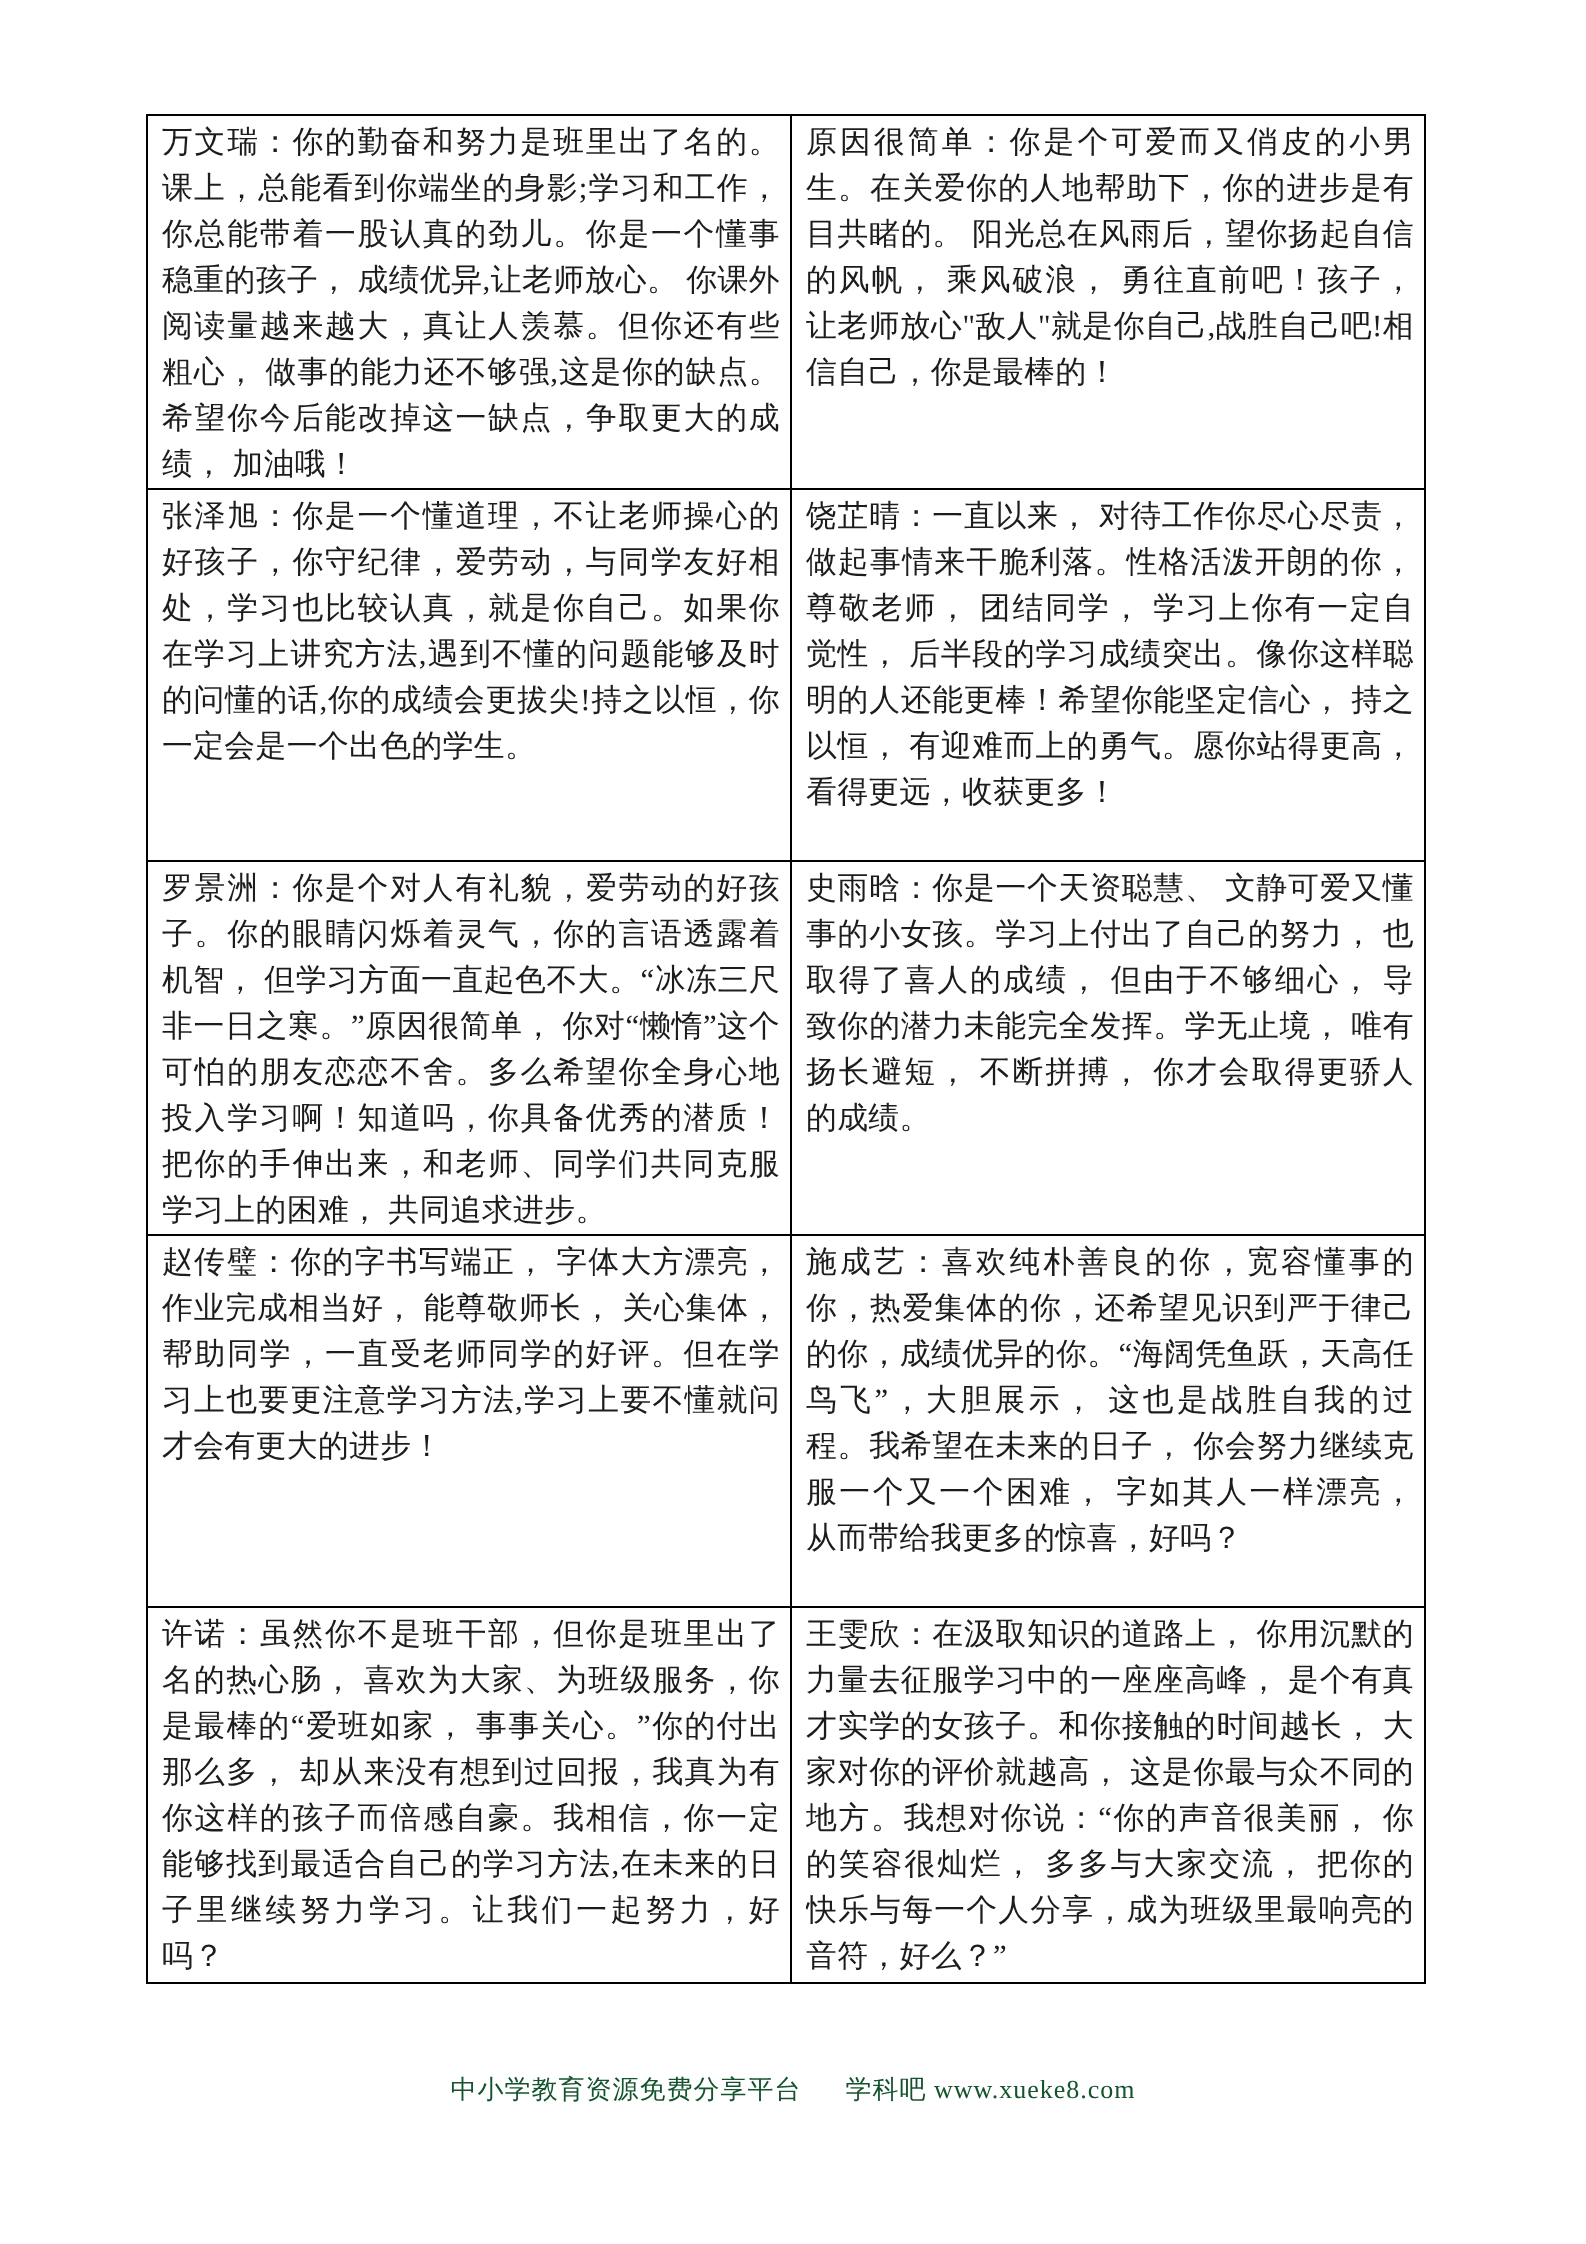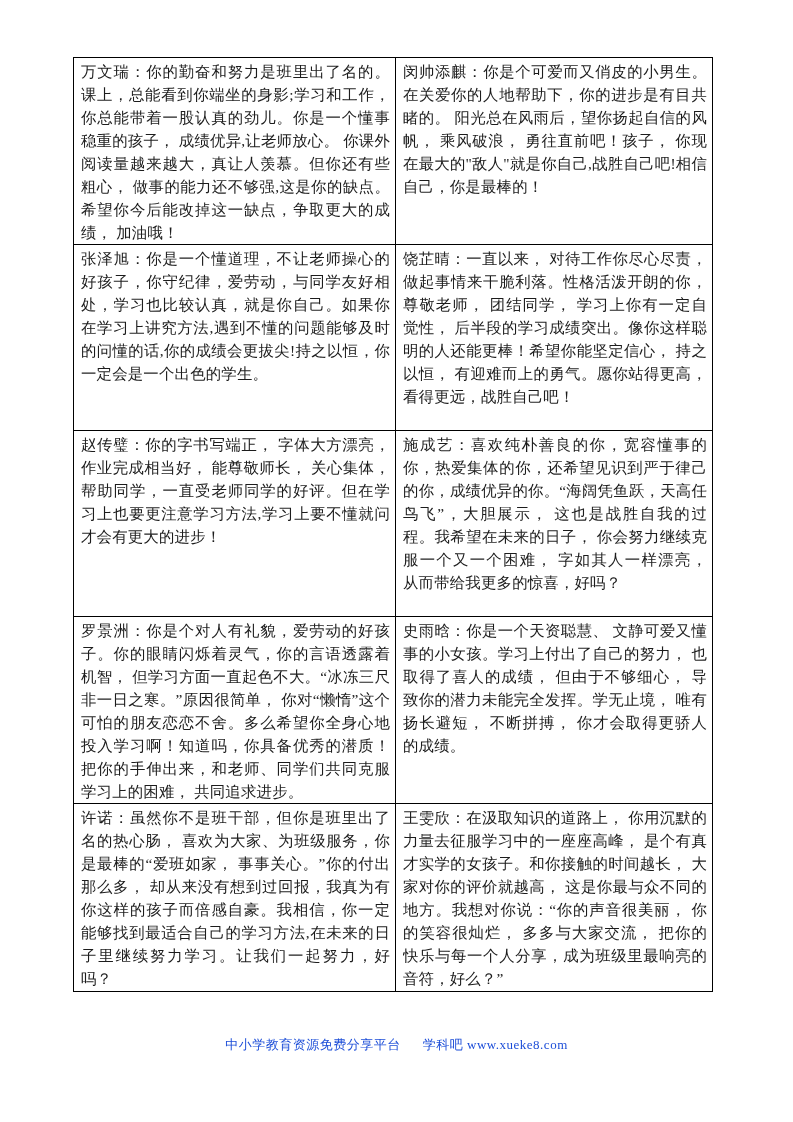--- a/index.html
+++ b/index.html
@@ -43,66 +43,66 @@
   }
   .student-name { color: #1c1c1c; }
   .page-footer {
     position: absolute;
     top: 1036px;
     left: 0;
     width: 100%;
     text-align: center;
     font-size: 13px;
     line-height: 18px;
-    color: #1d4ed8;
+    color: #14532d;
     letter-spacing: 0.5px;
   }
   .page-footer .footer-site { margin-left: 22px; }
 </style>
 </head>
 <body>
 
 <div class="page">
 
   <table class="comments-table">
     <colgroup>
         <col class="c-left">
         <col class="c-right">
       </colgroup>
     <tbody>
       <tr>
         <td>
           <p class="comment"><span class="student-name">万文瑞：</span><span>你的勤奋和努力是班里出了名的。课上，总能看到你端坐的身影;学习和工作，你总能带着一股认真的劲儿。你是一个懂事稳重的孩子， 成绩优异,让老师放心。 你课外阅读量越来越大，真让人羡慕。但你还有些粗心， 做事的能力还不够强,这是你的缺点。希望你今后能改掉这一缺点，争取更大的成绩， 加油哦！</span></p>
         </td>
         <td>
-          <p class="comment"><span class="student-name">闵帅添麒：</span><span>你是个可爱而又俏皮的小男生。在关爱你的人地帮助下，你的进步是有目共睹的。 阳光总在风雨后，望你扬起自信的风帆， 乘风破浪， 勇往直前吧！孩子， 你现在最大的"敌人"就是你自己,战胜自己吧!相信自己，你是最棒的！</span></p>
+          <p class="comment"><span class="student-name">原因很简单：</span><span>你是个可爱而又俏皮的小男生。在关爱你的人地帮助下，你的进步是有目共睹的。 阳光总在风雨后，望你扬起自信的风帆， 乘风破浪， 勇往直前吧！孩子， 让老师放心"敌人"就是你自己,战胜自己吧!相信自己，你是最棒的！</span></p>
         </td>
       </tr>
       <tr>
         <td>
           <p class="comment"><span class="student-name">张泽旭：</span><span>你是一个懂道理，不让老师操心的好孩子，你守纪律，爱劳动，与同学友好相处，学习也比较认真，就是你自己。如果你在学习上讲究方法,遇到不懂的问题能够及时的问懂的话,你的成绩会更拔尖!持之以恒，你一定会是一个出色的学生。</span></p>
         </td>
         <td>
-          <p class="comment"><span class="student-name">饶芷晴：</span><span>一直以来， 对待工作你尽心尽责，做起事情来干脆利落。性格活泼开朗的你，尊敬老师， 团结同学， 学习上你有一定自觉性， 后半段的学习成绩突出。像你这样聪明的人还能更棒！希望你能坚定信心， 持之以恒， 有迎难而上的勇气。愿你站得更高， 看得更远，战胜自己吧！</span></p>
+          <p class="comment"><span class="student-name">饶芷晴：</span><span>一直以来， 对待工作你尽心尽责，做起事情来干脆利落。性格活泼开朗的你，尊敬老师， 团结同学， 学习上你有一定自觉性， 后半段的学习成绩突出。像你这样聪明的人还能更棒！希望你能坚定信心， 持之以恒， 有迎难而上的勇气。愿你站得更高， 看得更远，收获更多！</span></p>
+        </td>
+      </tr>
+      <tr>
+        <td>
+          <p class="comment"><span class="student-name">罗景洲：</span><span>你是个对人有礼貌，爱劳动的好孩子。你的眼睛闪烁着灵气，你的言语透露着机智， 但学习方面一直起色不大。“冰冻三尺非一日之寒。”原因很简单， 你对“懒惰”这个可怕的朋友恋恋不舍。多么希望你全身心地投入学习啊！知道吗，你具备优秀的潜质！把你的手伸出来，和老师、同学们共同克服学习上的困难， 共同追求进步。</span></p>
+        </td>
+        <td>
+          <p class="comment"><span class="student-name">史雨晗：</span><span>你是一个天资聪慧、 文静可爱又懂事的小女孩。学习上付出了自己的努力， 也取得了喜人的成绩， 但由于不够细心， 导致你的潜力未能完全发挥。学无止境， 唯有扬长避短， 不断拼搏， 你才会取得更骄人的成绩。</span></p>
         </td>
       </tr>
       <tr>
         <td>
           <p class="comment"><span class="student-name">赵传璧：</span><span>你的字书写端正， 字体大方漂亮，作业完成相当好， 能尊敬师长， 关心集体，帮助同学，一直受老师同学的好评。但在学习上也要更注意学习方法,学习上要不懂就问才会有更大的进步！</span></p>
         </td>
         <td>
           <p class="comment"><span class="student-name">施成艺：</span><span>喜欢纯朴善良的你，宽容懂事的你，热爱集体的你，还希望见识到严于律己的你，成绩优异的你。“海阔凭鱼跃，天高任鸟飞”，大胆展示， 这也是战胜自我的过程。我希望在未来的日子， 你会努力继续克服一个又一个困难， 字如其人一样漂亮， 从而带给我更多的惊喜，好吗？</span></p>
-        </td>
-      </tr>
-      <tr>
-        <td>
-          <p class="comment"><span class="student-name">罗景洲：</span><span>你是个对人有礼貌，爱劳动的好孩子。你的眼睛闪烁着灵气，你的言语透露着机智， 但学习方面一直起色不大。“冰冻三尺非一日之寒。”原因很简单， 你对“懒惰”这个可怕的朋友恋恋不舍。多么希望你全身心地投入学习啊！知道吗，你具备优秀的潜质！把你的手伸出来，和老师、同学们共同克服学习上的困难， 共同追求进步。</span></p>
-        </td>
-        <td>
-          <p class="comment"><span class="student-name">史雨晗：</span><span>你是一个天资聪慧、 文静可爱又懂事的小女孩。学习上付出了自己的努力， 也取得了喜人的成绩， 但由于不够细心， 导致你的潜力未能完全发挥。学无止境， 唯有扬长避短， 不断拼搏， 你才会取得更骄人的成绩。</span></p>
         </td>
       </tr>
       <tr>
         <td>
           <p class="comment"><span class="student-name">许诺：</span><span>虽然你不是班干部，但你是班里出了名的热心肠， 喜欢为大家、为班级服务，你是最棒的“爱班如家， 事事关心。”你的付出那么多， 却从来没有想到过回报，我真为有你这样的孩子而倍感自豪。我相信，你一定能够找到最适合自己的学习方法,在未来的日子里继续努力学习。让我们一起努力，好吗？</span></p>
         </td>
         <td>
           <p class="comment"><span class="student-name">王雯欣：</span><span>在汲取知识的道路上， 你用沉默的力量去征服学习中的一座座高峰， 是个有真才实学的女孩子。和你接触的时间越长， 大家对你的评价就越高， 这是你最与众不同的地方。我想对你说：“你的声音很美丽， 你的笑容很灿烂， 多多与大家交流， 把你的快乐与每一个人分享，成为班级里最响亮的音符，好么？”</span></p>
         </td>
       </tr>

